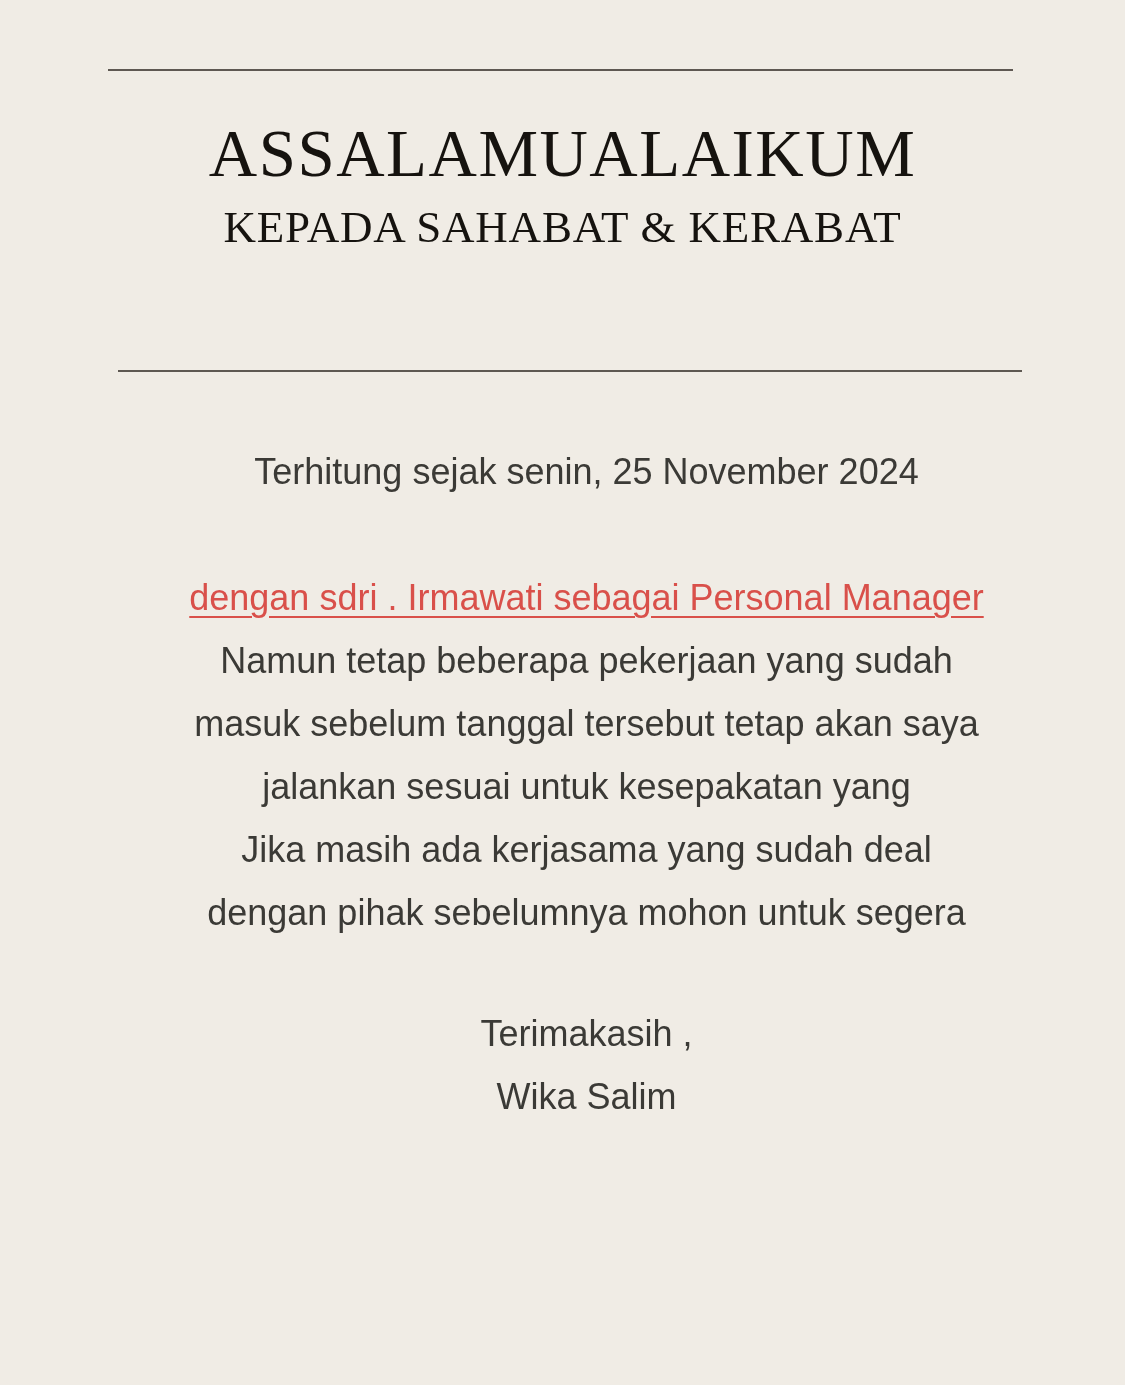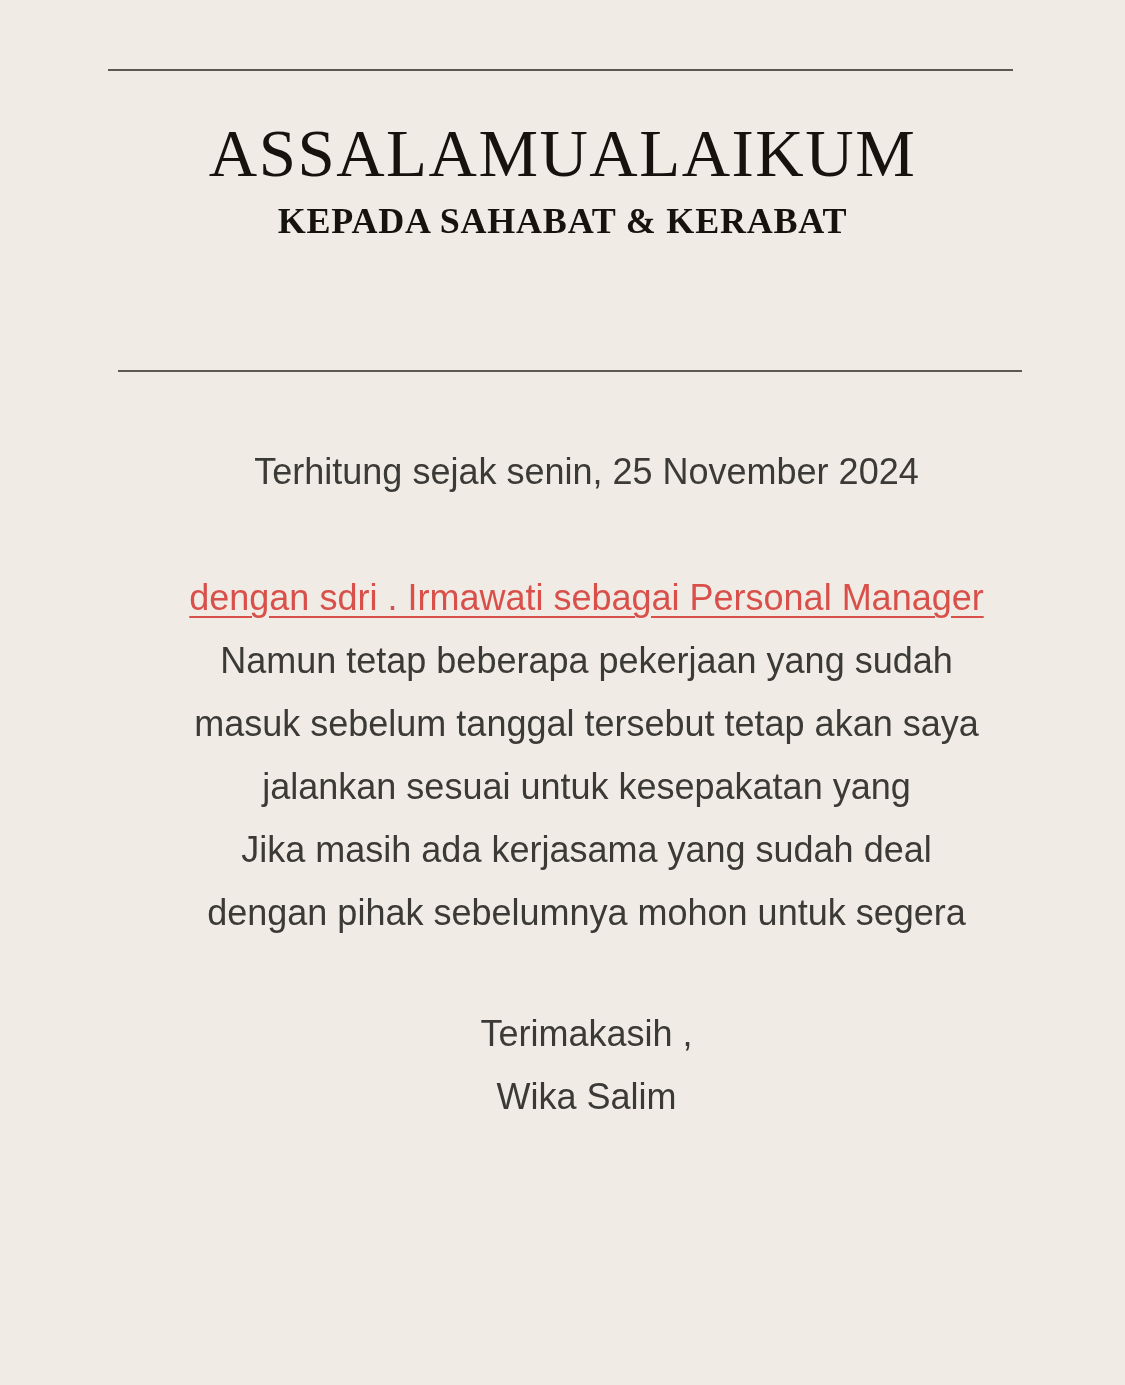--- a/index.html
+++ b/index.html
@@ -56,26 +56,26 @@
     font-size: 67px;
     letter-spacing: 1.5px;
     color: #16130f;
     line-height: 1.06;
     margin: 0;
     font-weight: 400;
     white-space: nowrap;
   }
   .subtitle {
     font-family: "Liberation Serif", "DejaVu Serif", serif;
-    font-size: 36px;
+    font-size: 45px;
     letter-spacing: 0.8px;
     color: #16130f;
     line-height: 1.25;
     margin: 10px 0 0 0;
-    font-weight: 700;
+    font-weight: 400;
     white-space: nowrap;
   }
 
   
   .body-block {
     position: absolute;
     top: 440px;
     left: 0;
     width: 1125px;
     text-align: center;

